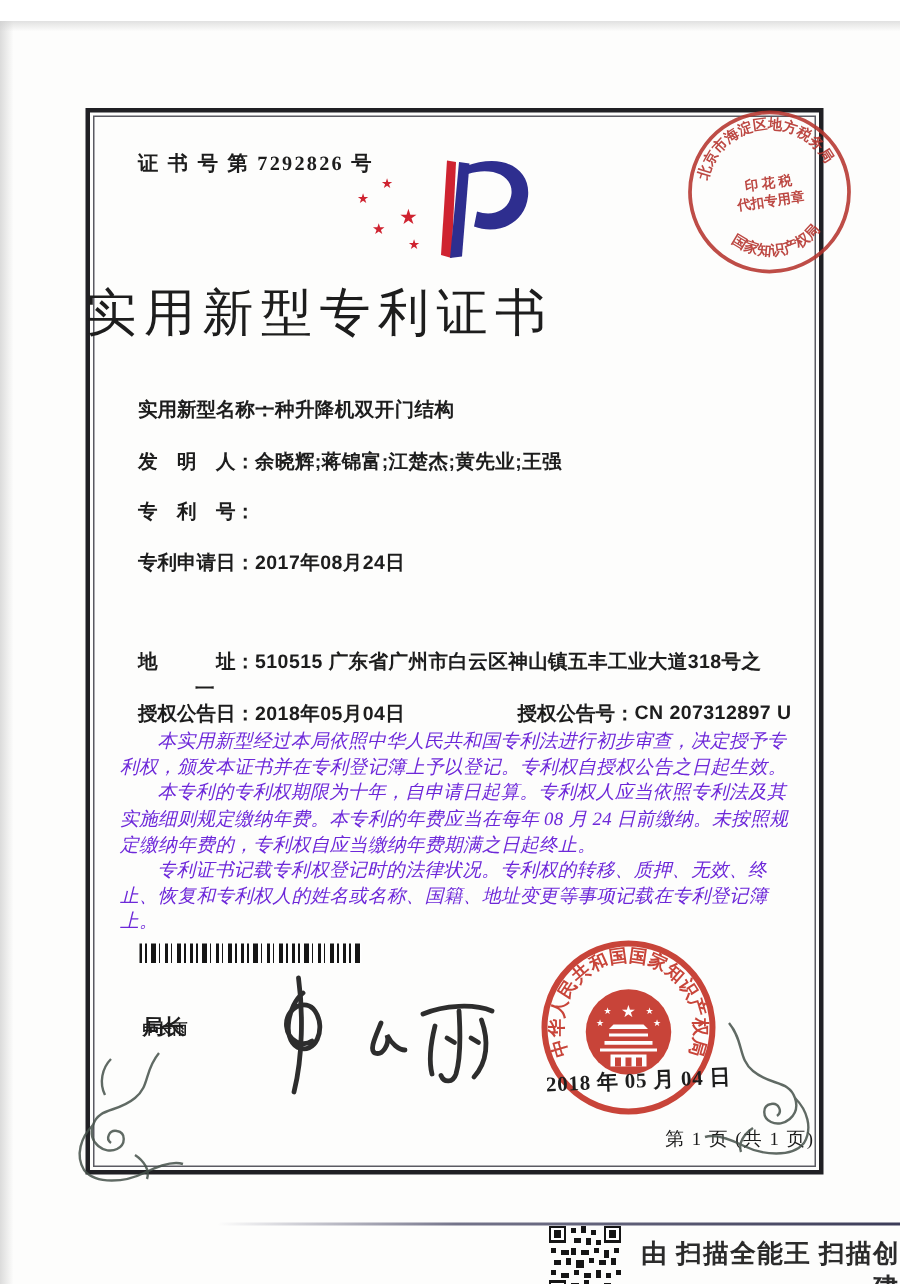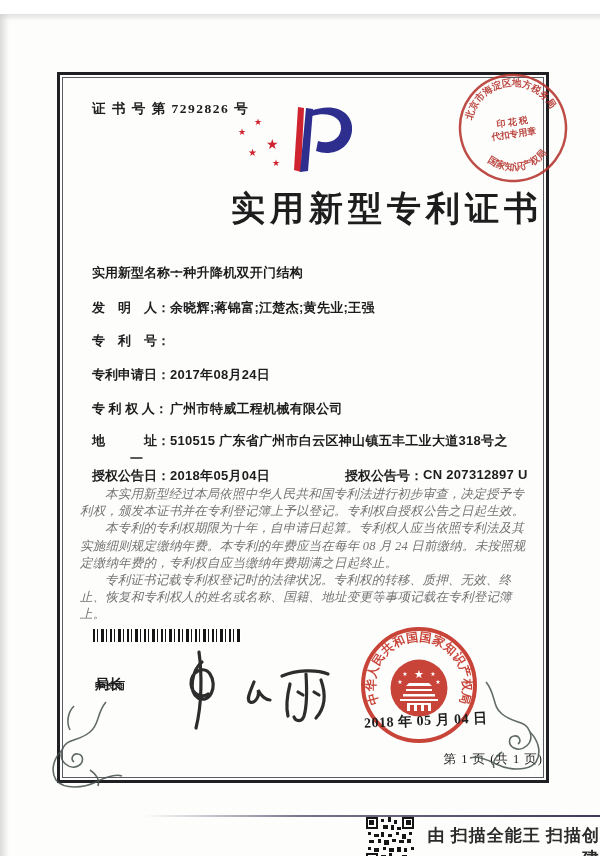--- a/index.html
+++ b/index.html
@@ -7,32 +7,32 @@
         font-family:"Liberation Serif","DejaVu Serif",serif;color:#1d1d1d;margin-top:14px;}
   .edge-left{position:absolute;left:0;top:0;width:9px;height:856px;
         background:linear-gradient(90deg,#c9c9c9,rgba(255,255,255,0));opacity:.65;}
   .edge-top{position:absolute;left:0;top:0;width:600px;height:7px;
         background:linear-gradient(180deg,#cecece,rgba(255,255,255,0));opacity:.6;}
   .frame{position:absolute;left:57px;top:58px;width:486px;height:705px;
         border:3px solid #202024;}
   .frame-inner{position:absolute;inset:2px;border:1px solid #5a5a62;}
   .cert-no{position:absolute;left:92px;top:86px;font-size:13.5px;font-weight:700;
         letter-spacing:1.5px;}
-  .title{position:absolute;left:57px;top:172px;width:486px;text-align:right;
-        font-size:34px;font-weight:700;letter-spacing:5px;}
+  .title{position:absolute;left:57px;top:172px;width:486px;text-align:left;
+        font-size:34px;font-weight:400;letter-spacing:5px;}
   .field-row{position:absolute;left:92px;display:flex;font-size:13px;font-weight:700;
         font-family:"Liberation Sans","DejaVu Sans",sans-serif;}
   .field-row .lbl{width:78px;white-space:pre;flex:0 0 auto;}
   .field-row .val{white-space:nowrap;letter-spacing:.3px;}
   .addr-cont{position:absolute;left:130px;top:436px;font-size:13px;font-weight:700;
         font-family:"Liberation Sans","DejaVu Sans",sans-serif;}
   .grant-right{left:345px;text-align:right;}
   .paragraphs{position:absolute;left:80px;top:472px;width:448px;}
   .paragraphs p{margin:0;text-indent:2em;font-size:12.5px;line-height:17.2px;
-        font-style:italic;letter-spacing:.2px;color:#737373;}
+        font-style:italic;letter-spacing:.2px;color:#6d28d9;}
   .barcode{position:absolute;left:93px;top:615px;width:148px;height:13px;
         background:repeating-linear-gradient(90deg,#161616 0 2px,#fff 2px 4px,#161616 4px 5px,
         #fff 5px 8px,#161616 8px 11px,#fff 11px 13px,#161616 13px 14px,#fff 14px 17px);}
   .sign-title{position:absolute;left:95px;top:662px;font-size:14px;font-weight:700;
         font-family:Liberation Mono, monospace;}
   .sign-name{position:absolute;left:95px;top:665px;font-size:10px;font-weight:700;
         font-family:Liberation Serif, serif;}
   .signature-svg{position:absolute;left:158px;top:634px;z-index:4;}
   .logo-svg{position:absolute;left:230px;top:85px;}
   .tax-stamp-svg{position:absolute;left:455px;top:56px;z-index:5;transform:rotate(-8deg);}
@@ -100,24 +100,20 @@
   <div class="field-row" style="top:285px">
     <span class="lbl">发　明　人：</span>
     <span class="val">余晓辉;蒋锦富;江楚杰;黄先业;王强</span>
   </div>
   <div class="field-row" style="top:318px">
     <span class="lbl">专　利　号：</span>
   </div>
   <div class="field-row" style="top:352px">
     <span class="lbl">专利申请日：</span>
     <span class="val">2017年08月24日</span>
-  </div>
-  <div class="field-row" style="top:386px">
-    <span class="lbl">专 利 权 人：</span>
-    <span class="val">广州市特威工程机械有限公司</span>
   </div>
   <div class="field-row" style="top:418px">
     <span class="lbl">地　　　址：</span>
     <span class="val">510515 广东省广州市白云区神山镇五丰工业大道318号之</span>
   </div>
   <span class="addr-cont">一</span>
   <div class="field-row" style="top:453px">
     <span class="lbl">授权公告日：</span>
     <span class="val">2018年05月04日</span>
   </div>

